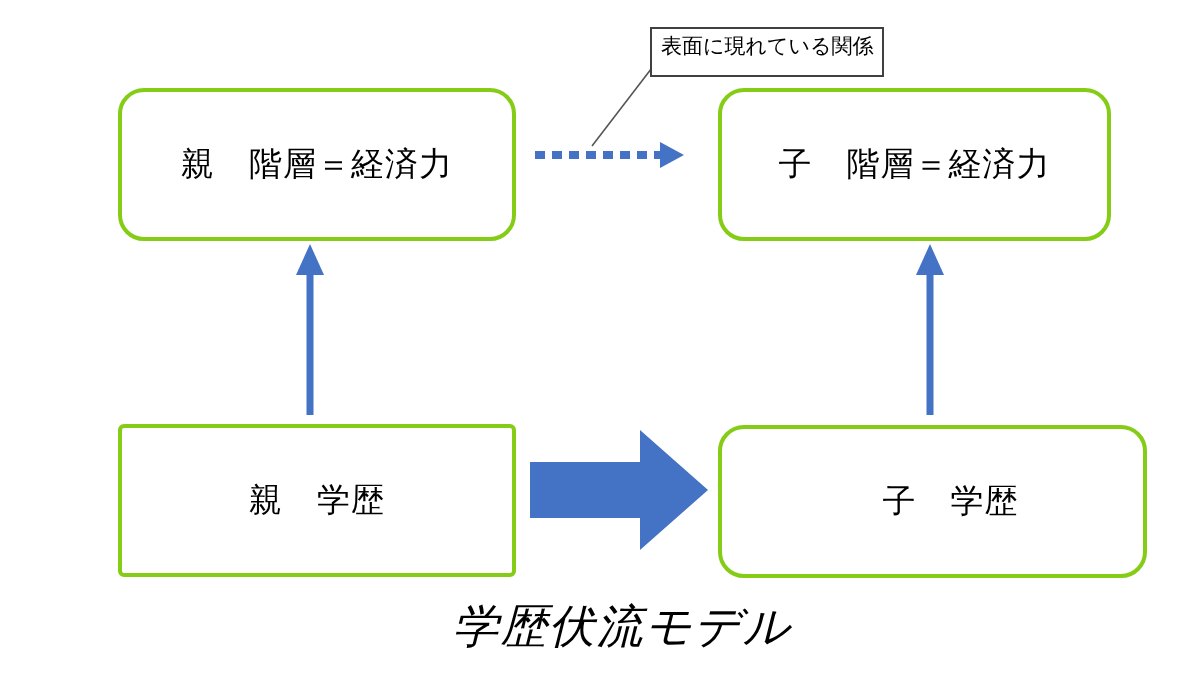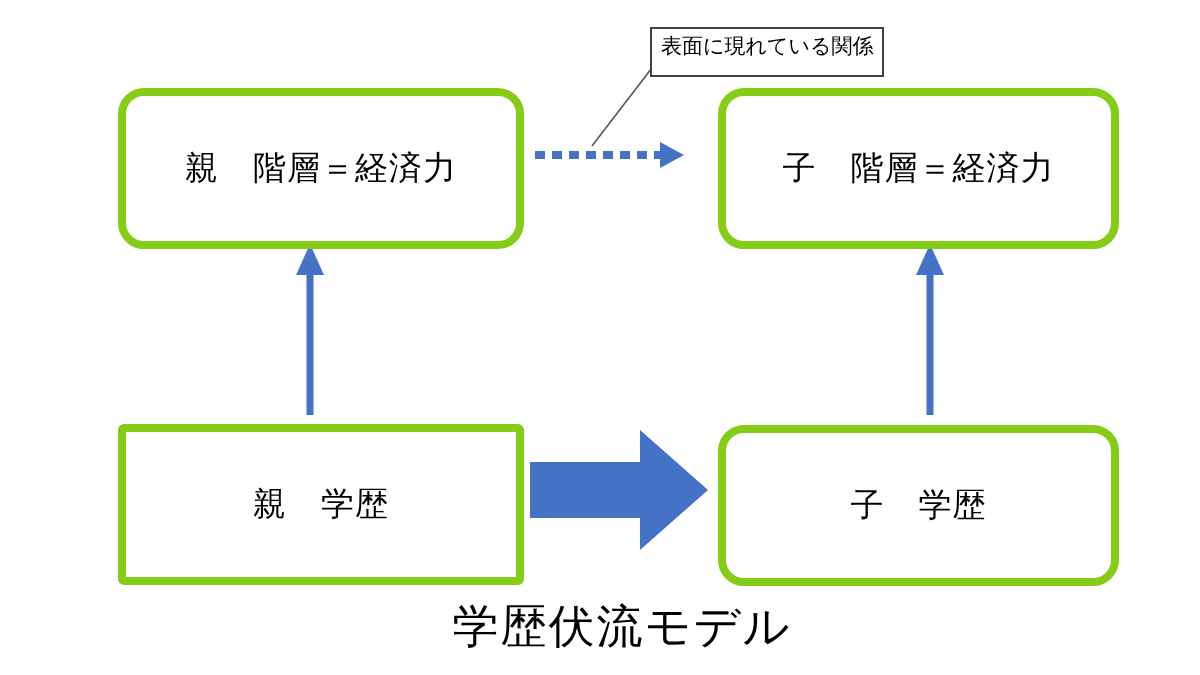--- a/index.html
+++ b/index.html
@@ -19,53 +19,54 @@
     position: absolute;
     left: 0;
     top: 0;
     width: 1200px;
     height: 675px;
     pointer-events: none;
   }
   .box {
     position: absolute;
     background: #ffffff;
-    border: 8px solid #84cc16;
+    border: 4px solid #84cc16;
     border-radius: 26px;
     display: flex;
     align-items: center;
     justify-content: center;
     color: #000000;
     font-size: 33px;
     letter-spacing: 1px;
   }
   .box-parent-status { left: 118px; top: 88px;  width: 390px; height: 145px; }
   .box-child-status  { left: 718px; top: 88px;  width: 385px; height: 145px; font-family: Liberation Mono, monospace; }
   .box-parent-edu    { left: 118px; top: 424px; width: 390px; height: 145px; border-radius: 6px; }
-  .box-child-edu     { left: 718px; top: 425px; width: 385px; height: 145px; }
+  .box-child-edu     { left: 718px; top: 425px; width: 385px; height: 145px; padding-left: 36px; }
   .callout {
     position: absolute;
     left: 650px;
     top: 27px;
     border: 2px solid #404040;
     background: #ffffff;
     padding: 3px 9px 15px 9px;
     font-size: 21px;
     color: #000000;
     white-space: nowrap;
   }
   .diagram-title {
     position: absolute;
     left: 44px;
     right: 0;
     top: 596px;
     text-align: center;
     font-size: 46px;
     color: #000000;
     letter-spacing: 2px;
+    font-style: italic;
   }
 </style>
 </head>
 <body>
 
 <div class="canvas">
 
   <svg class="overlay" viewBox="0 0 1200 675" aria-hidden="true">
 
     <line x1="535" y1="155" x2="660" y2="155" stroke="#4472C4" stroke-width="8" stroke-dasharray="10 7"></line>

